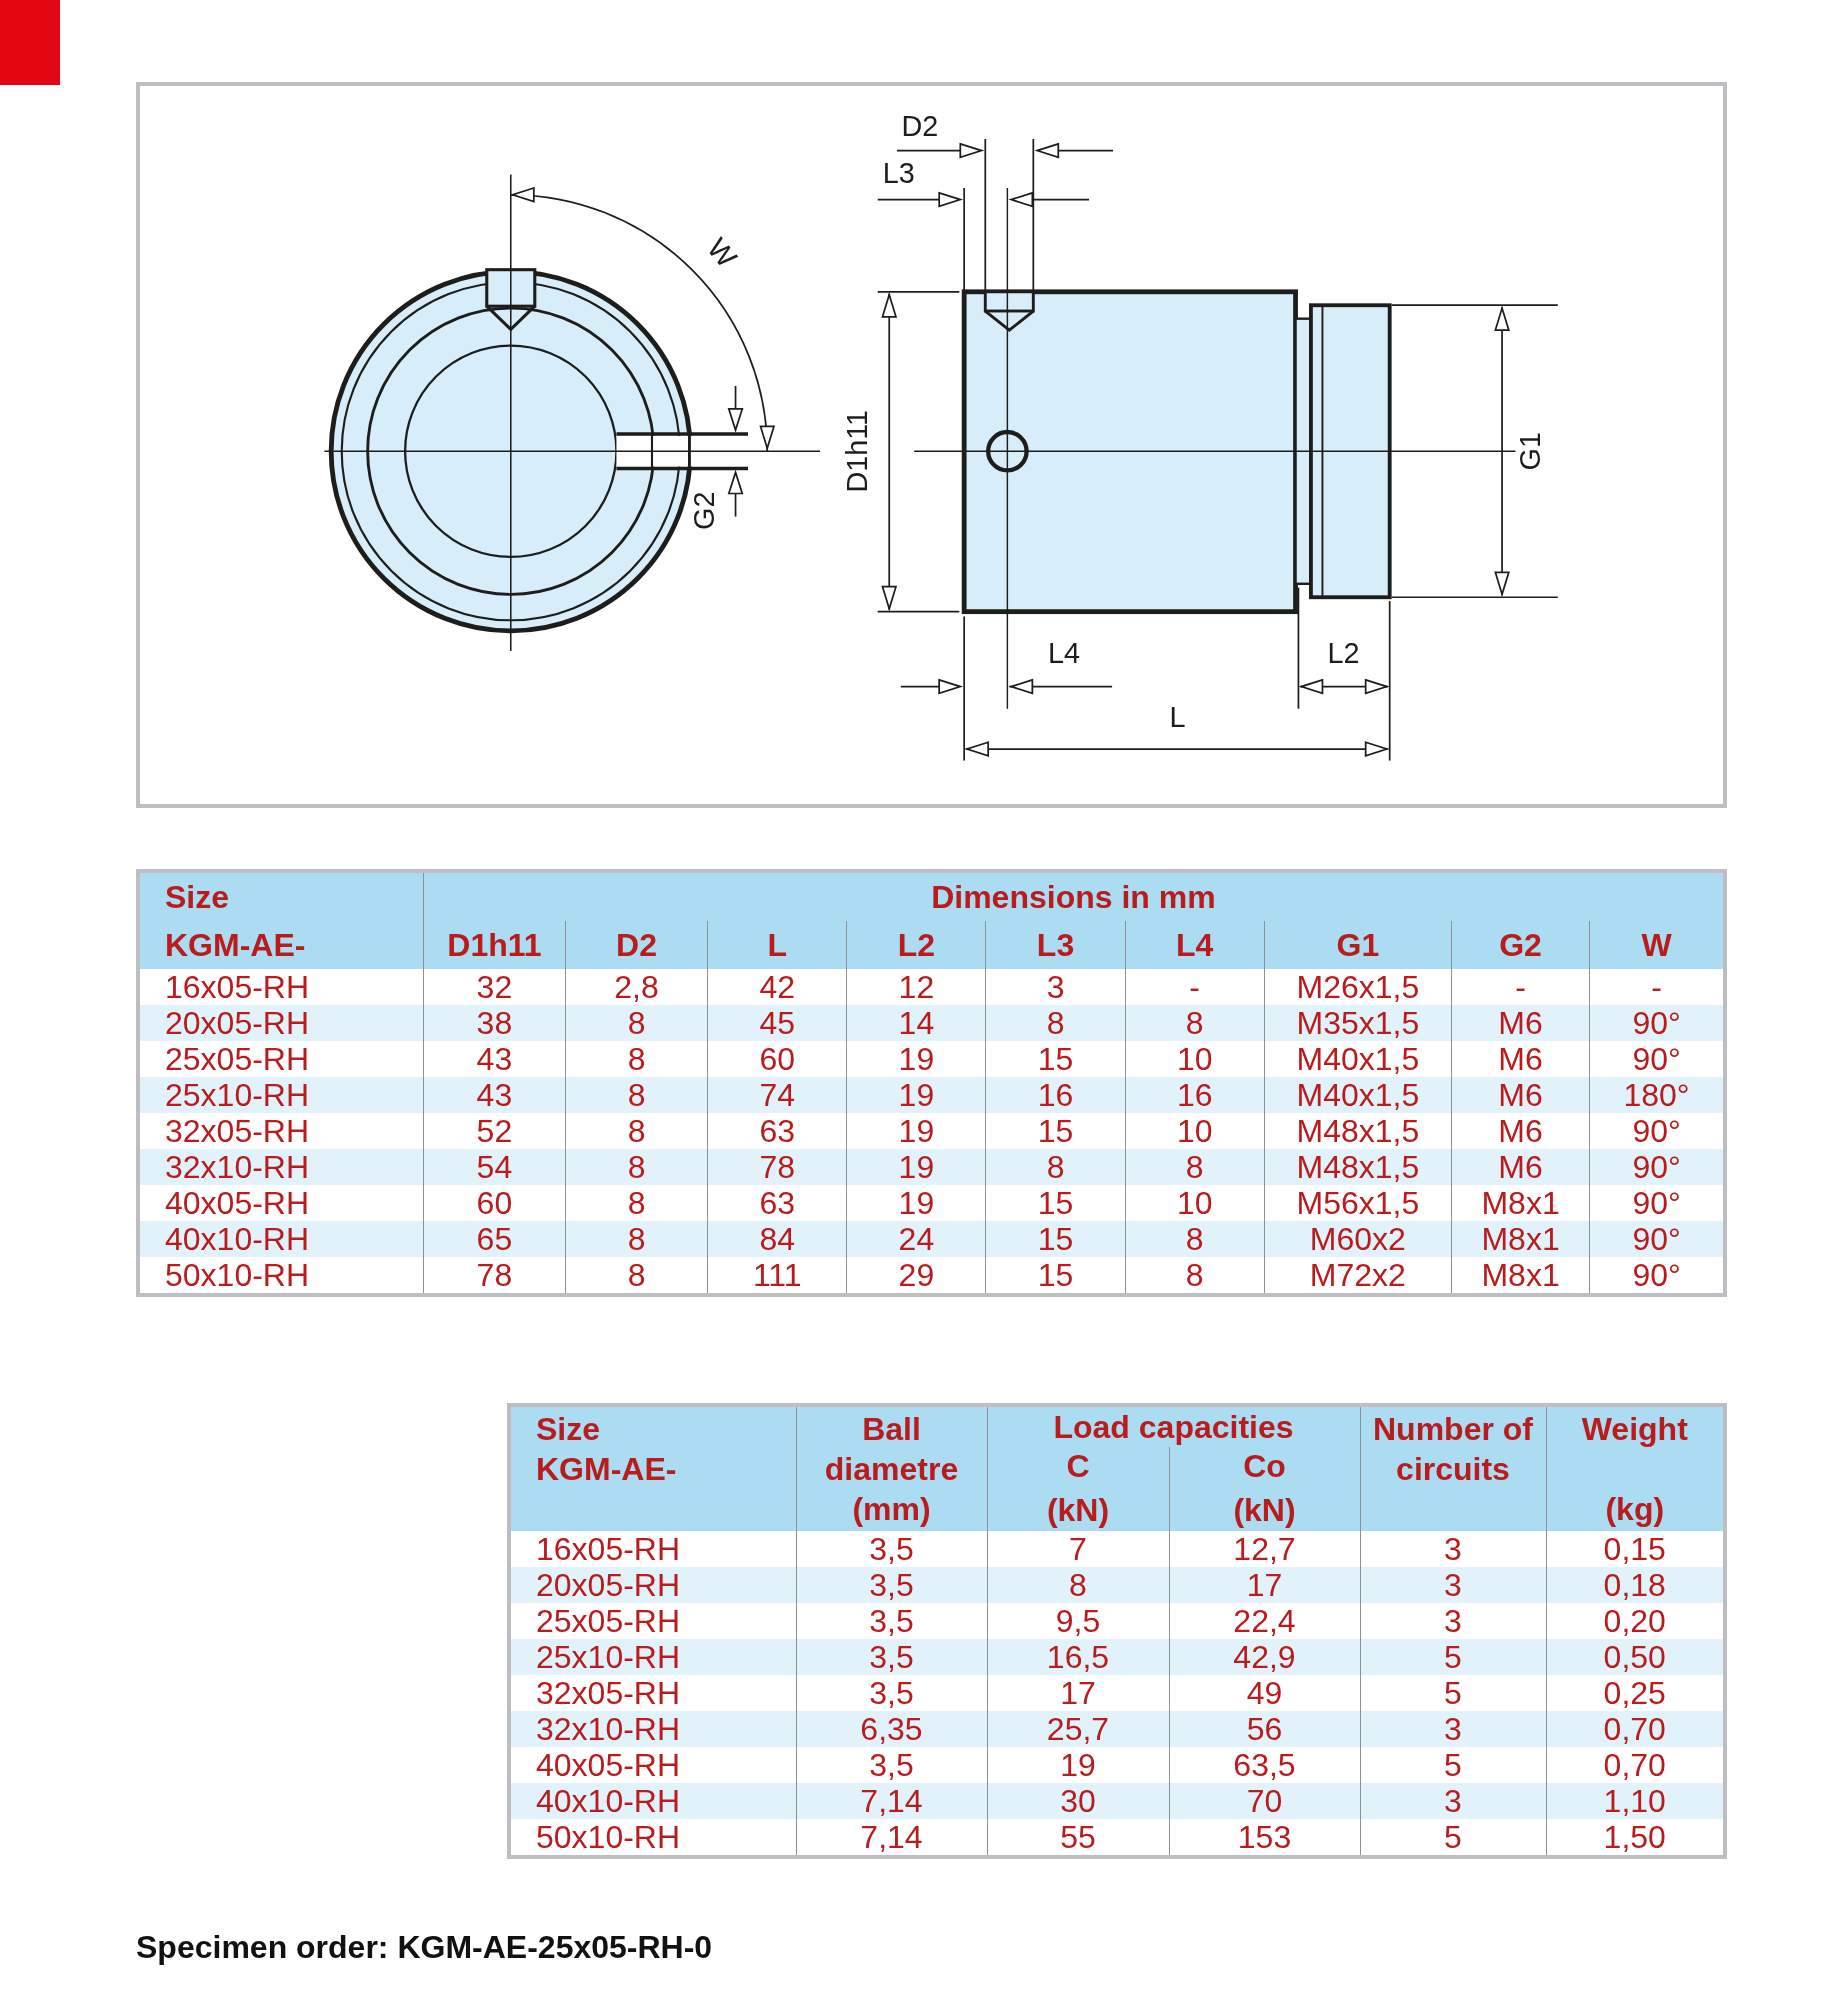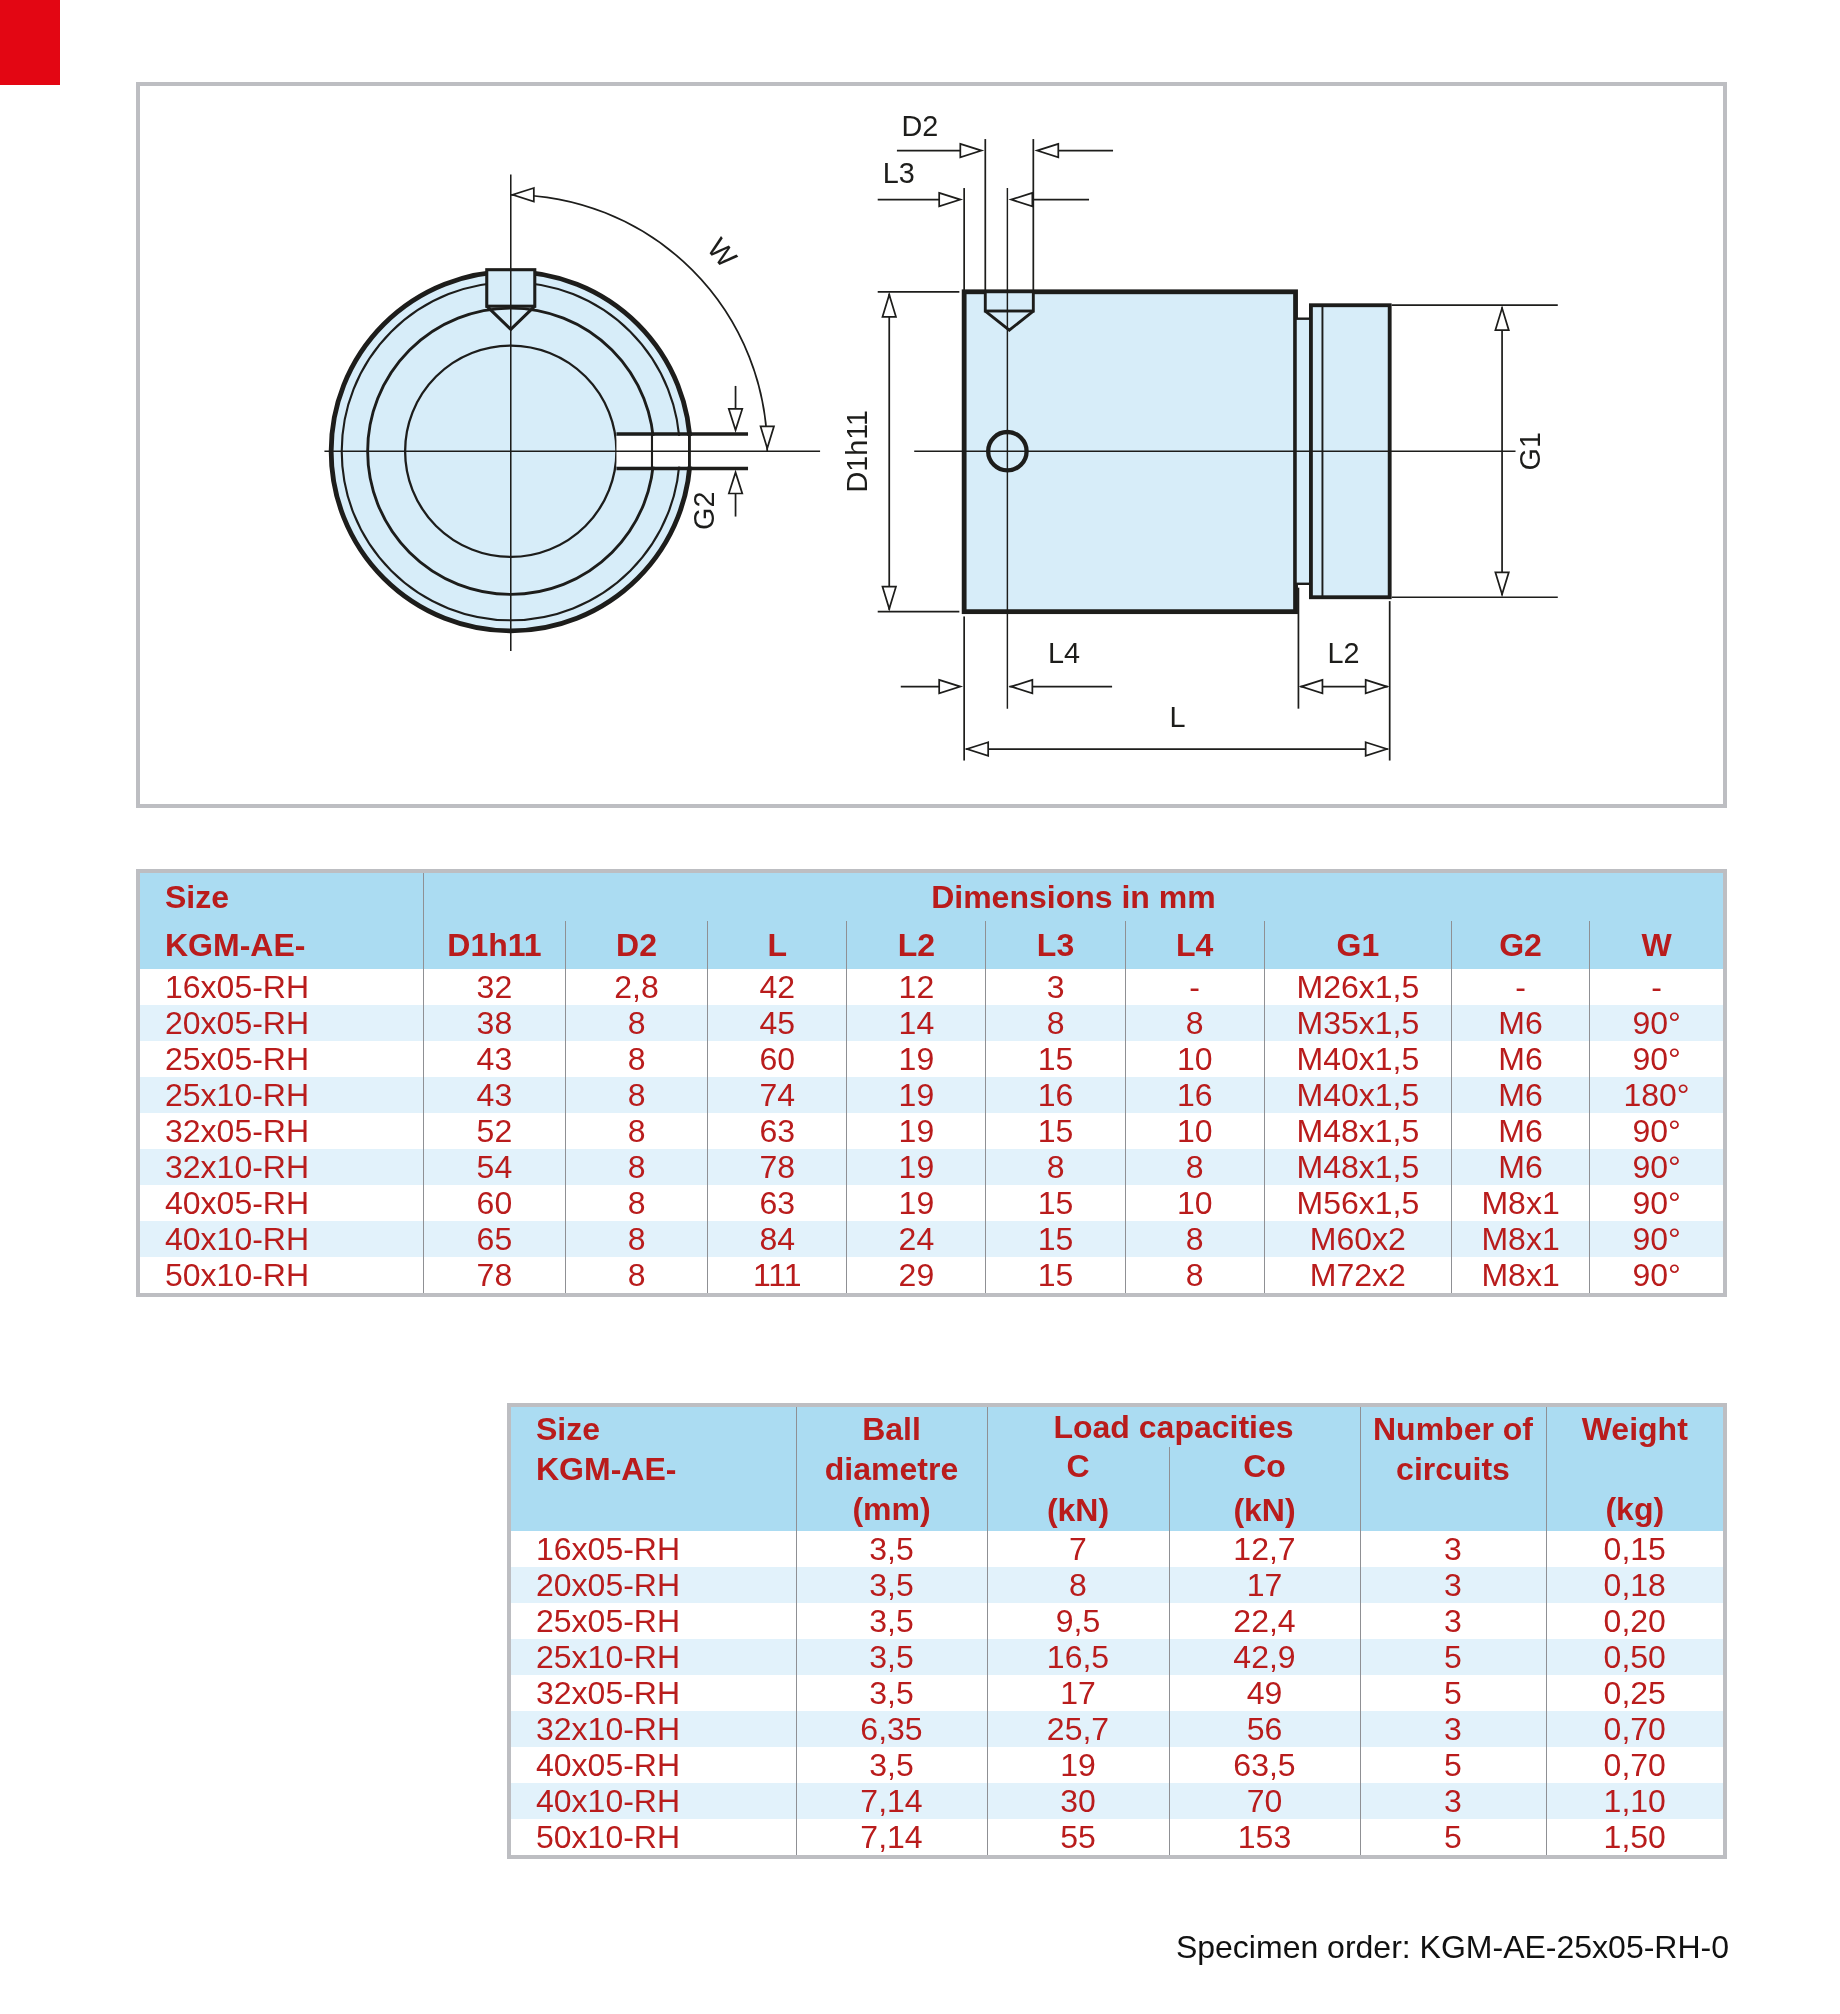--- a/index.html
+++ b/index.html
@@ -31,21 +31,21 @@
 
   
   #load-table thead .lh{height:40px;line-height:40px;}
   #load-table thead tr.h1 th.group-head{height:40px;line-height:40px;}
   #load-table thead tr.h2 th{height:82px;}
   .two-line{display:flex;flex-direction:column;justify-content:space-between;height:82px;padding-bottom:1.9px;}
   .two-line div{line-height:38px;}
 
   #specimen{
     position:absolute;left:136px;top:1929px;width:1593px;
-    text-align:right;font-size:32px;font-weight:normal;color:#111;
+    text-align:left;font-size:32px;font-weight:bold;color:#111;
   }
 
   svg text.dlabel{font-family:"Liberation Sans", sans-serif;font-size:30px;fill:#1d1d1b;stroke:none;}
 </style>
 </head>
 <body>
 
 <div id="red-corner"></div>
 
 <div class="panel" id="drawing-panel">

